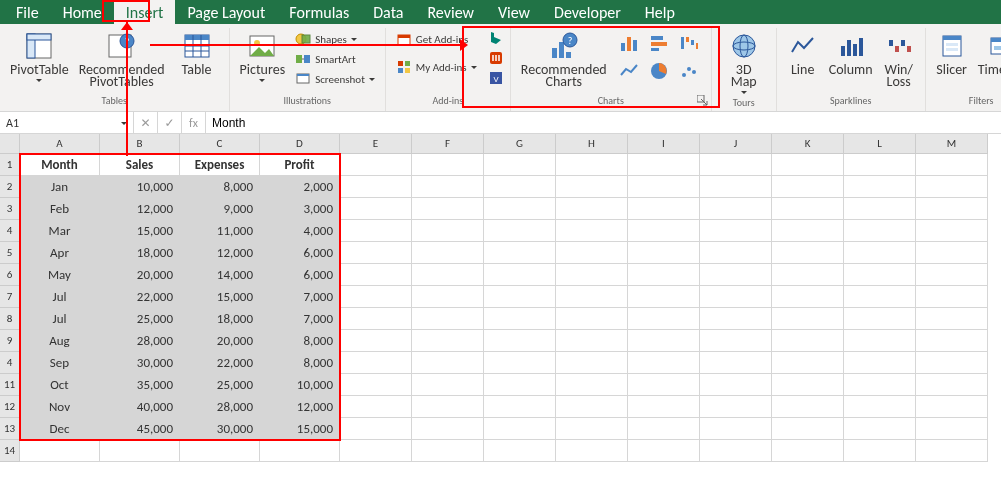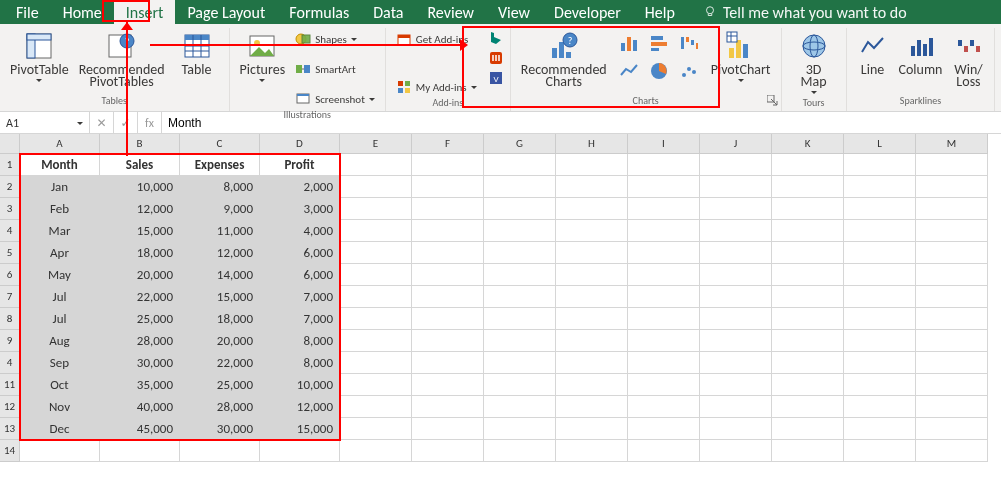--- a/index.html
+++ b/index.html
@@ -14,31 +14,31 @@
 
 
 .ribbon{height:88px;background:#f3f2f1;border-bottom:1px solid #d6d6d6;display:flex;padding-top:4px}
 .group{display:flex;flex-direction:column;justify-content:space-between;align-items:center;padding:0 6px 2px;border-right:1px solid #e1dfdd;position:relative}
 .groupbody{flex:1;display:flex;align-items:flex-start;gap:2px}
 .grouplbl{font-size:10px;color:#666;text-align:center;padding-bottom:2px;white-space:nowrap}
 .bigbtn{display:flex;flex-direction:column;align-items:center;gap:2px;padding:2px 4px;cursor:pointer;min-width:52px}
 .bigbtn .lbl{font-size:14px;text-align:center;line-height:12px;color:#3b3a39}
 .caret{width:0;height:0;border-left:3px solid transparent;border-right:3px solid transparent;border-top:3px solid #3b3a39;margin-top:1px}
 .icon32{width:32px;height:32px;display:flex;align-items:center;justify-content:center}
-.stack{display:flex;flex-direction:column;gap:12px;padding-top:2px}
+.stack{display:flex;flex-direction:column;gap:2px;padding-top:2px}
 .minibtn{display:flex;align-items:center;gap:4px;padding:1px 4px;cursor:pointer;font-size:11px;color:#3b3a39}
 .miniicon{width:16px;height:16px;display:flex;align-items:center;justify-content:center}
 .chartgrid{display:grid;grid-template-columns:repeat(3,28px);grid-template-rows:repeat(2,26px);gap:2px;padding:2px}
 .chartcell{display:flex;align-items:center;justify-content:center;cursor:pointer}
 .dl{width:11px;height:11px;position:absolute;right:3px;bottom:5px;cursor:pointer}
 .highlight-box{position:absolute;border:2px solid red;pointer-events:none}
 
 
 .fbar{height:22px;display:flex;align-items:stretch;border-bottom:1px solid #d6d6d6;background:#fff}
-.namebox{width:90px;border-right:1px solid #d6d6d6;display:flex;align-items:center;padding:0 6px;font-size:12px}
+.namebox{width:134px;border-right:1px solid #d6d6d6;display:flex;align-items:center;padding:0 6px;font-size:12px}
 .nbcaret{margin-left:auto}
 .fbbtn{width:24px;display:flex;align-items:center;justify-content:center;border-right:1px solid #d6d6d6;color:#999;cursor:pointer}
 .fbinput{flex:1;border:none;padding:0 6px;font-size:12px;outline:none}
 
 
 .sheet{position:relative;display:flex;height:calc(502px - 24px - 88px - 22px)}
 .rowhdrs{width:20px;flex:none}
 .colwrap{flex:1;overflow:hidden}
 .hdrcell{background:#e6e6e6;border-right:1px solid #ccc;border-bottom:1px solid #ccc;display:flex;align-items:center;justify-content:center;font-size:11px;color:#333;height:20px}
 .hdrcell.corner{height:20px}
@@ -67,27 +67,20 @@
 <div class="menuitem">File</div>
     <div class="menuitem">Home</div>
     <div class="menuitem active">Insert</div>
     <div class="menuitem">Page Layout</div>
     <div class="menuitem">Formulas</div>
     <div class="menuitem">Data</div>
     <div class="menuitem">Review</div>
     <div class="menuitem">View</div>
     <div class="menuitem">Developer</div>
     <div class="menuitem">Help</div>
-    <div class="menuitem tellme">
-      <svg class="bulb" viewBox="0 0 16 16">
-        <circle cx="8" cy="6" r="4" fill="none" stroke="#fff"></circle>
-        <path d="M6,10 v2 h4 v-2" stroke="#fff" fill="none"></path>
-      </svg>
-      <span>Tell me what you want to do</span>
-    </div>
   </div>
 
 <div class="ribbon" style="position:relative">
 
   <div class="group">
     <div class="groupbody">
       <div class="bigbtn">
         <div class="icon32">
             <svg width="30" height="30">
               <rect x="3" y="3" width="24" height="24" fill="#fff" stroke="#666"></rect>
@@ -273,34 +266,20 @@
               <path d="M10,10 L10,2 A8,8 0 0,1 17,13 Z" fill="#ed7d31"></path>
             </svg>
           </div>
         <div class="chartcell">
             <svg width="20" height="20">
               <circle cx="5" cy="14" r="2" fill="#4a86c7"></circle>
               <circle cx="10" cy="8" r="2" fill="#4a86c7"></circle>
               <circle cx="15" cy="11" r="2" fill="#4a86c7"></circle>
             </svg>
           </div>
-      </div>
-      <div class="bigbtn">
-        <div class="icon32">
-            <svg width="32" height="32">
-              <rect x="4" y="18" width="5" height="10" fill="#f2c744"></rect>
-              <rect x="11" y="10" width="5" height="18" fill="#f2c744"></rect>
-              <rect x="18" y="14" width="5" height="14" fill="#4a86c7"></rect>
-              <rect x="2" y="2" width="10" height="10" fill="#fff" stroke="#2b579a"></rect>
-              <line x1="2" y1="6" x2="12" y2="6" stroke="#2b579a"></line>
-              <line x1="6" y1="2" x2="6" y2="12" stroke="#2b579a"></line>
-            </svg>
-          </div>
-        <div class="lbl">PivotChart</div>
-          <div class="caret"></div>
       </div>
     </div>
     <div class="grouplbl">Charts</div>
     <div class="dl"><svg width="11" height="11">
           <rect x="0" y="0" width="7" height="7" fill="none" stroke="#666"></rect>
           <path d="M4,4 L10,10 M10,6 v4 h-4" stroke="#666" fill="none"></path>
         </svg></div>
   </div>
 
   <div class="group">

